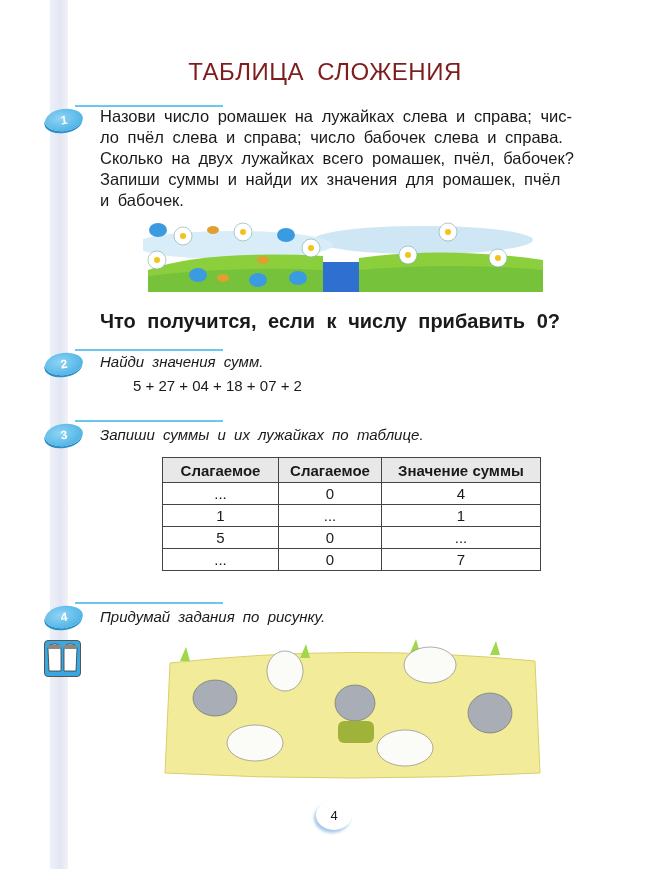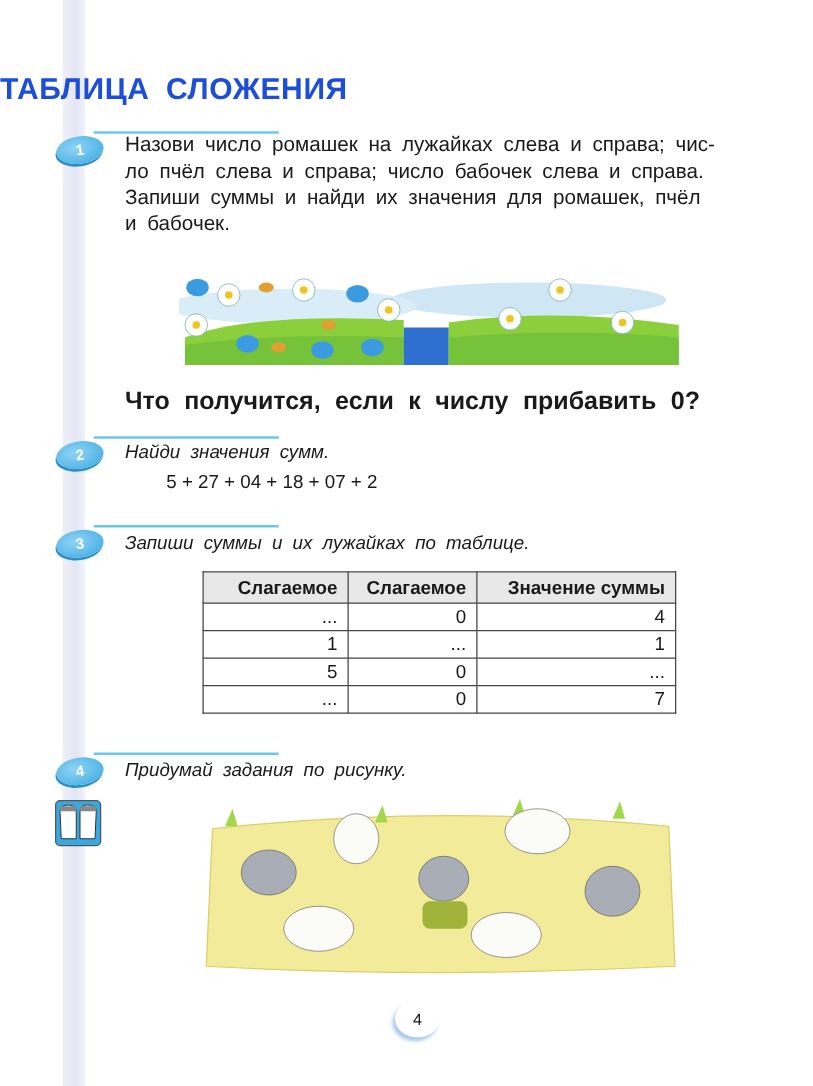--- a/index.html
+++ b/index.html
@@ -1,43 +1,44 @@
 <!DOCTYPE html>
 <html><head>
 <meta charset="utf-8">
 <style>
   html,body{margin:0;padding:0;background:#fff;}
   body{width:650px;height:869px;position:relative;overflow:hidden;font-family:"Liberation Sans",sans-serif;color:#1a1a1a;}
   .left-bar{position:absolute;left:50px;top:0;width:18px;height:869px;background:linear-gradient(to right,#eef0f8,#e3e6f3 60%,#f2f3fa);}
-  .title{position:absolute;left:0;width:650px;top:58px;text-align:left;font-size:24px;font-weight:bold;color:#1d4ed8;letter-spacing:0.5px;word-spacing:6px;}
+  .title{position:absolute;left:0;width:650px;top:58px;text-align:center;font-size:24px;font-weight:normal;color:#7f1d1d;letter-spacing:0.5px;word-spacing:6px;}
   .task-num{position:absolute;left:45px;width:38px;height:22px;border-radius:50%;background:radial-gradient(ellipse at 40% 40%,#8fd4f5,#3aa8e0);color:#fff;font-size:12px;font-weight:bold;display:flex;align-items:center;justify-content:center;transform:rotate(-8deg);box-shadow:-1px 2px 0 #2b8fc7;}
   .task-line{position:absolute;left:75px;width:148px;height:2px;background:#6cc7ef;}
   .task-text{position:absolute;left:100px;width:505px;font-size:16.5px;line-height:21px;text-align:justify;word-spacing:4px;}
   .task-text.small{font-size:15px;font-style:italic;}
   .question{position:absolute;left:100px;top:310px;font-size:20px;word-spacing:6px;font-weight:bold;}
   .sums{position:absolute;left:100px;top:377px;width:480px;display:flex;font-size:15px;padding-left:33px;box-sizing:border-box;}
   table.addtab{position:absolute;left:162px;top:457px;border-collapse:collapse;font-size:15px;}
-  table.addtab th,table.addtab td{border:1px solid #444;text-align:right;height:21px;padding:0 8px;}
+  table.addtab th,table.addtab td{border:1px solid #444;text-align:center;height:21px;padding:0 8px;}
   table.addtab th{background:#e8e8e8;font-weight:bold;height:24px;}
   .illus{position:absolute;overflow:hidden;}
   .pairwork{position:absolute;left:44px;top:640px;width:35px;height:35px;border-radius:4px;background:#3aa8e0;border:1px solid #555;}
   .page-num{position:absolute;left:316px;top:800px;width:36px;height:30px;border-radius:50%;background:#fff;box-shadow:-2px 3px 3px #a9c9ec;display:flex;align-items:center;justify-content:center;font-size:13px;}
 </style>
 </head>
 <body>
 
 <div class="left-bar"></div>
 
 <div class="title">ТАБЛИЦА СЛОЖЕНИЯ</div>
 
 <div class="task-line" style="top:105px"></div>
 <div class="task-num" style="top:109px">1</div>
 <div class="task-text" style="top:106px">
   <div>Назови число ромашек на лужайках слева и справа; чис-</div>
   <div>ло пчёл слева и справа; число бабочек слева и справа.</div>
+  <div>Сколько на двух лужайках всего ромашек, пчёл, бабочек?</div>
   <div>Запиши суммы и найди их значения для ромашек, пчёл</div>
   <div>и бабочек.</div>
 </div>
 
 <div class="illus" style="left:143px;top:210px;width:405px;height:88px">
   <svg width="405" height="88" viewBox="0 0 405 88">
     <ellipse cx="280" cy="30" rx="110" ry="14" fill="#cfe7f4"></ellipse>
     <ellipse cx="90" cy="35" rx="100" ry="14" fill="#d8edf7"></ellipse>
     <path d="M5 60 Q60 40 180 46 L180 76 L5 76 Z" fill="#8ccf3c"></path>
     <path d="M5 66 Q80 56 180 60 L180 82 L5 82 Z" fill="#76c23a"></path>

